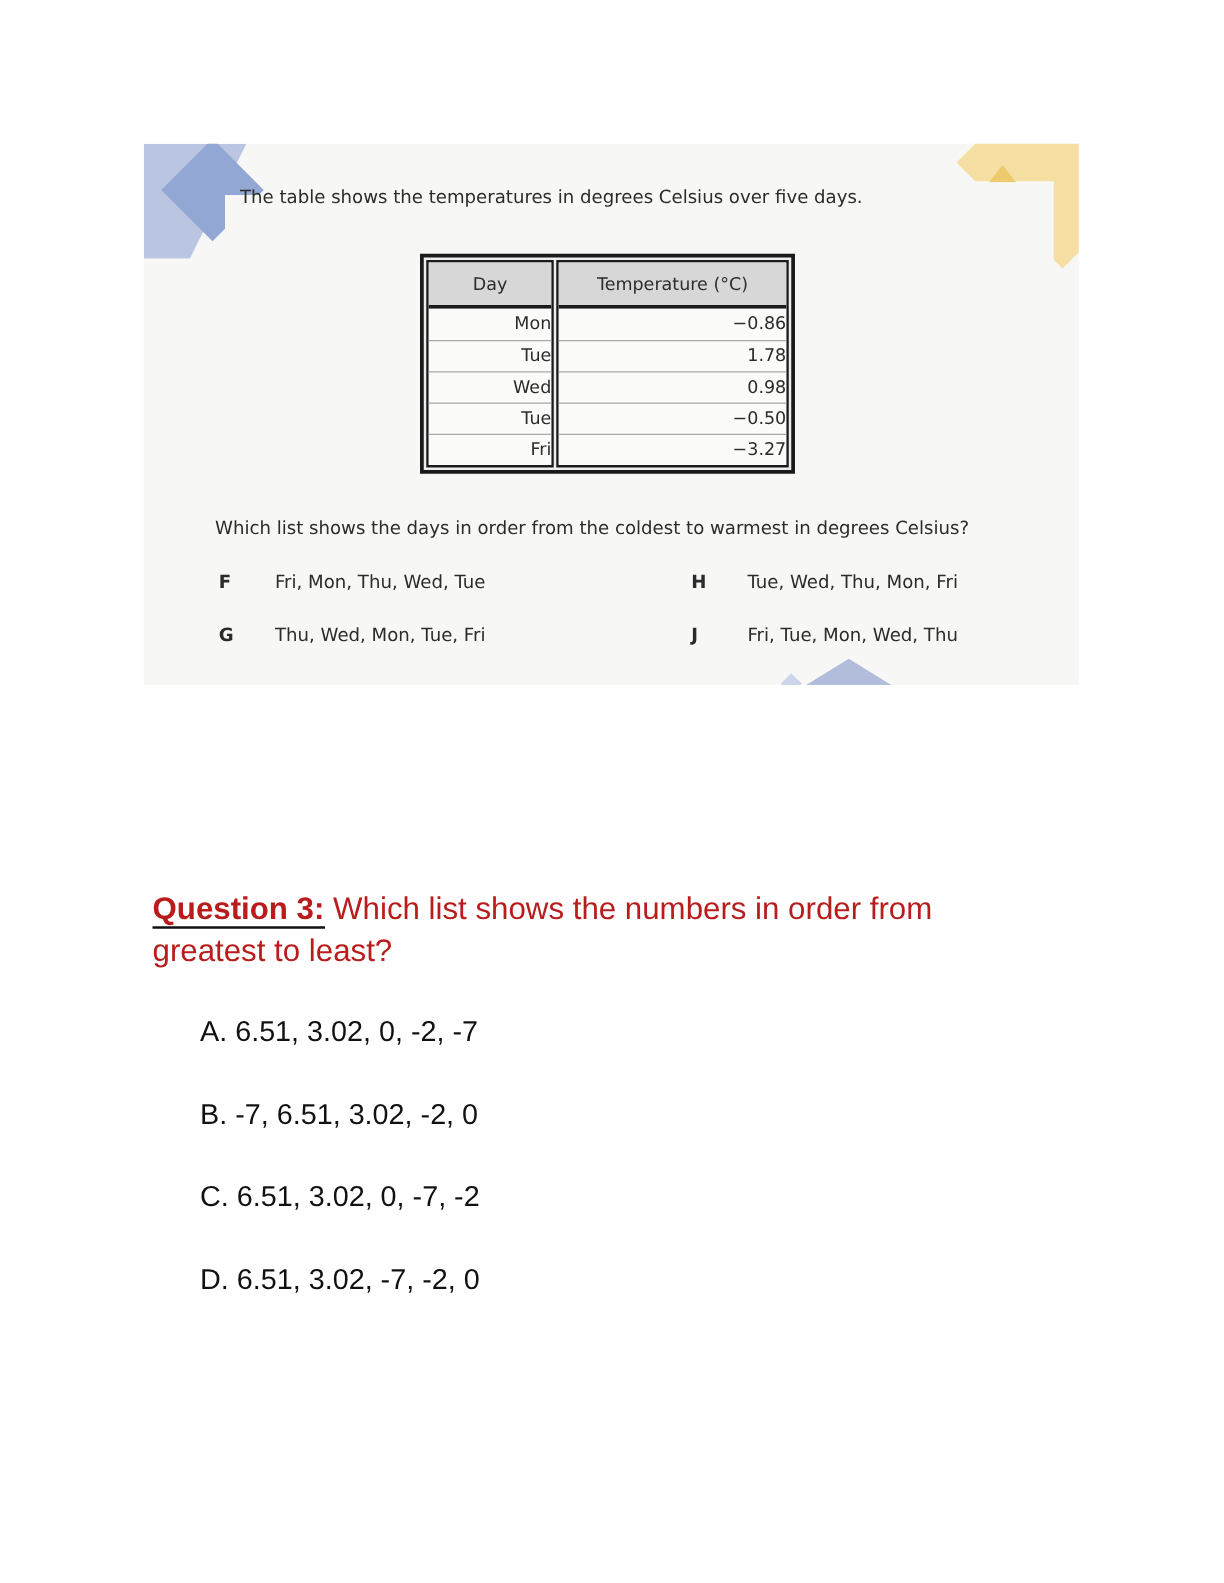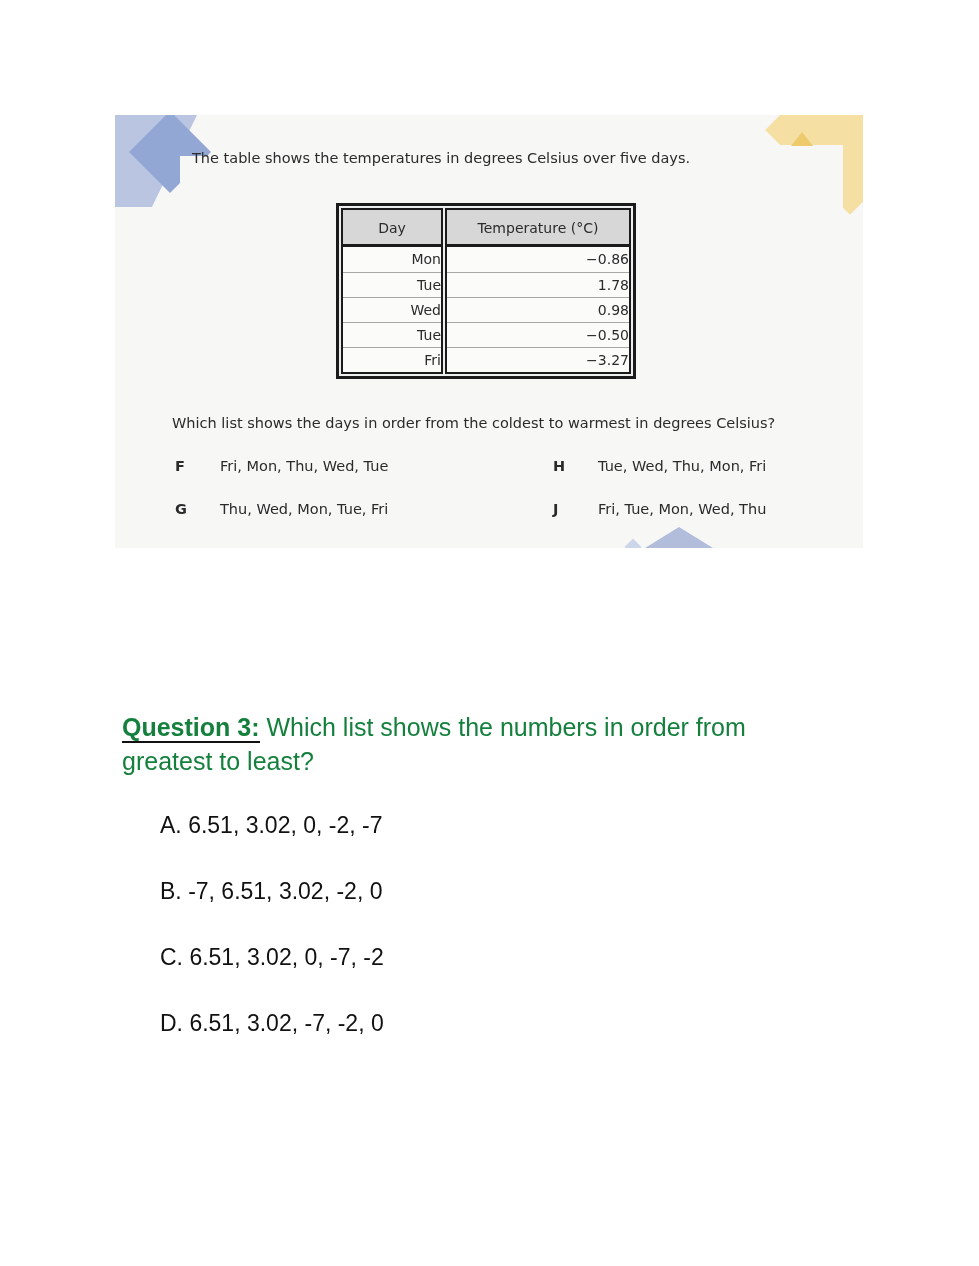--- a/index.html
+++ b/index.html
@@ -109,21 +109,21 @@
   .choice .ltr { display:inline-block; width:45px; font-weight:bold; }
   .choice-f { left:60px;  top:343px; }
   .choice-g { left:60px;  top:386px; }
   .choice-h { left:438px; top:343px; }
   .choice-j { left:438px; top:386px; }
 
   
   .q3-title {
     position:absolute; left:122px; top:710px; width:715px;
     font-family:"Liberation Sans", sans-serif;
-    font-size:25px; line-height:34px; color:#15803d;
+    font-size:25px; line-height:34px; color:#b91c1c;
   }
   .q3-label {
     font-weight:bold;
     border-bottom:2.5px solid #111111;
   }
   .q3-opt {
     position:absolute; left:160px;
     font-family:"Liberation Sans", sans-serif;
     font-size:23px; color:#111111; white-space:nowrap;
   }

